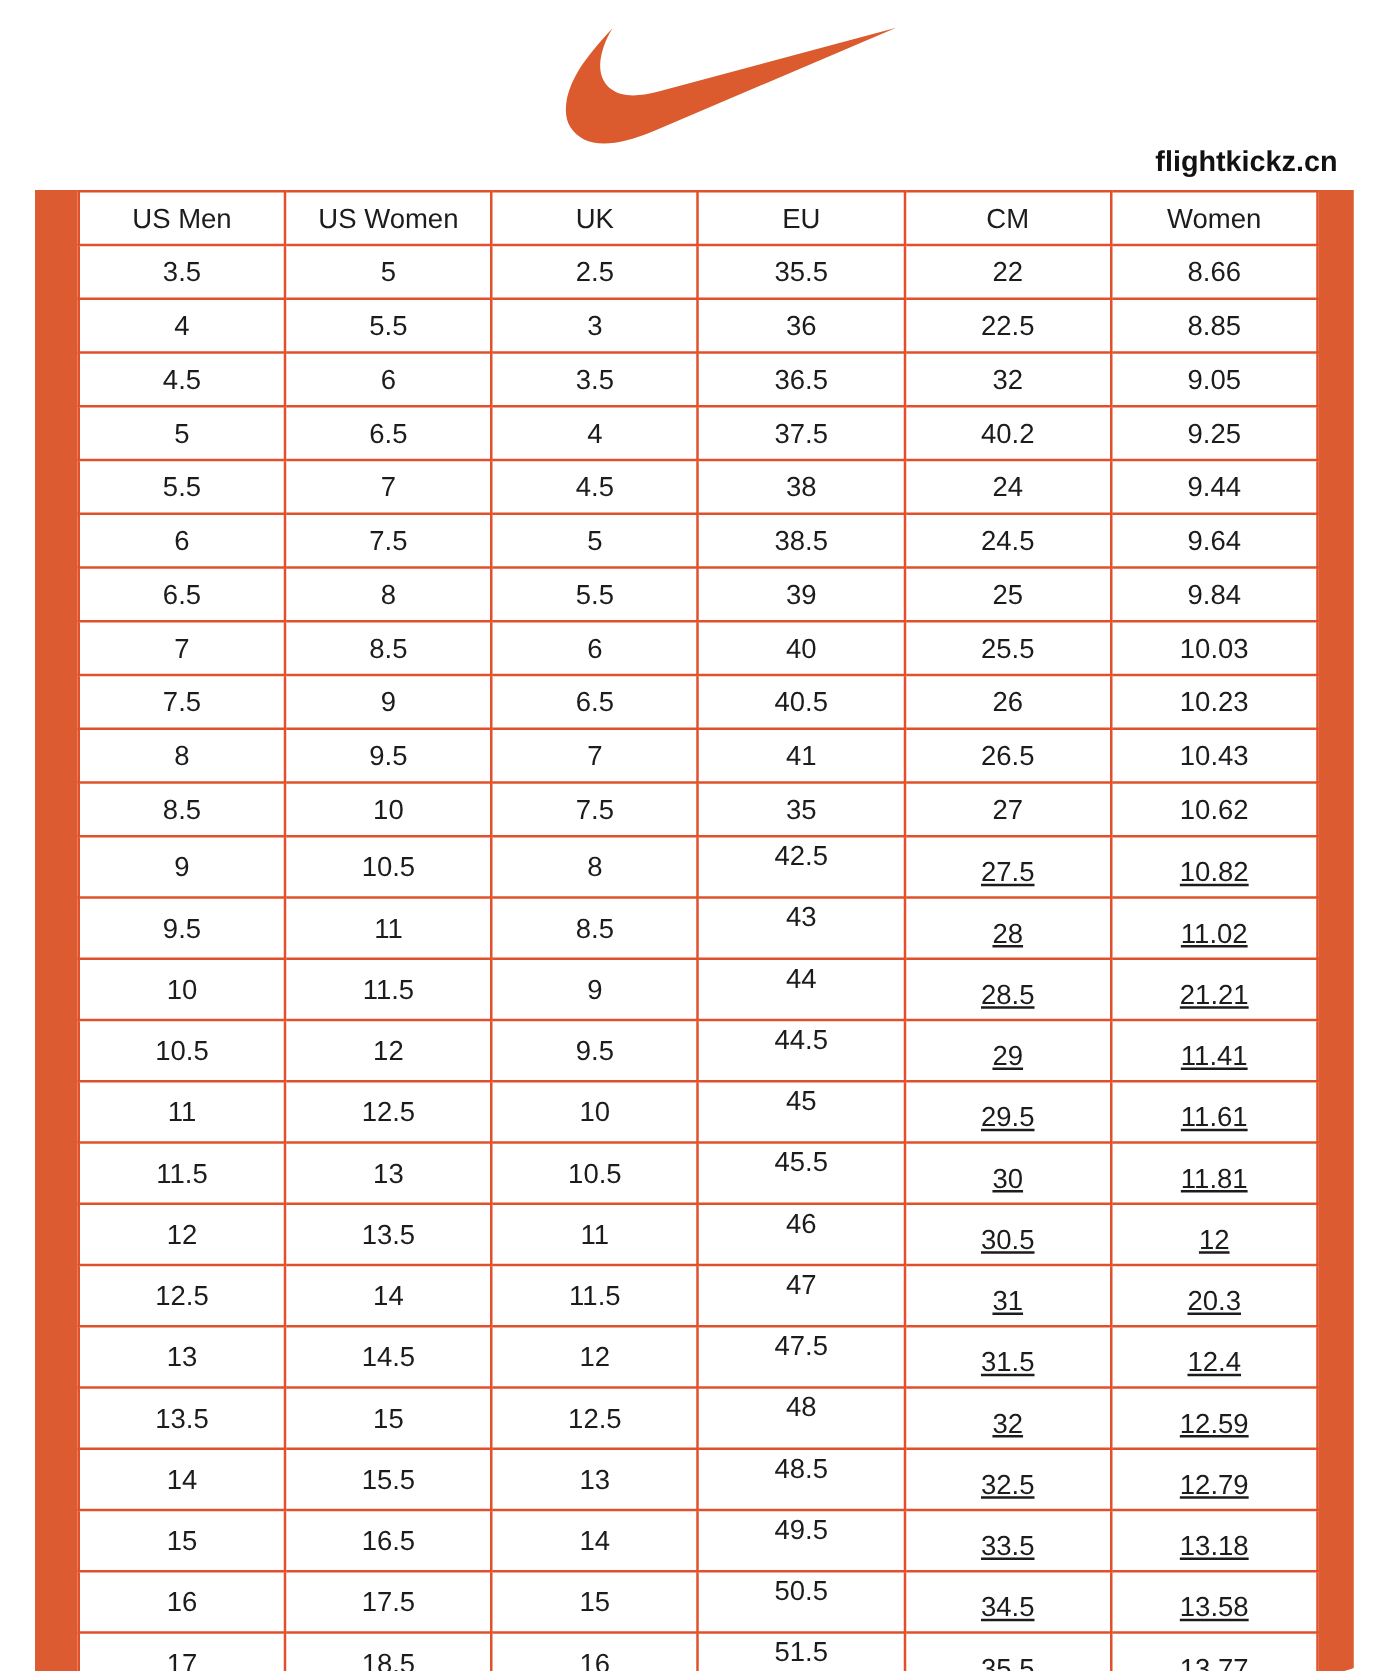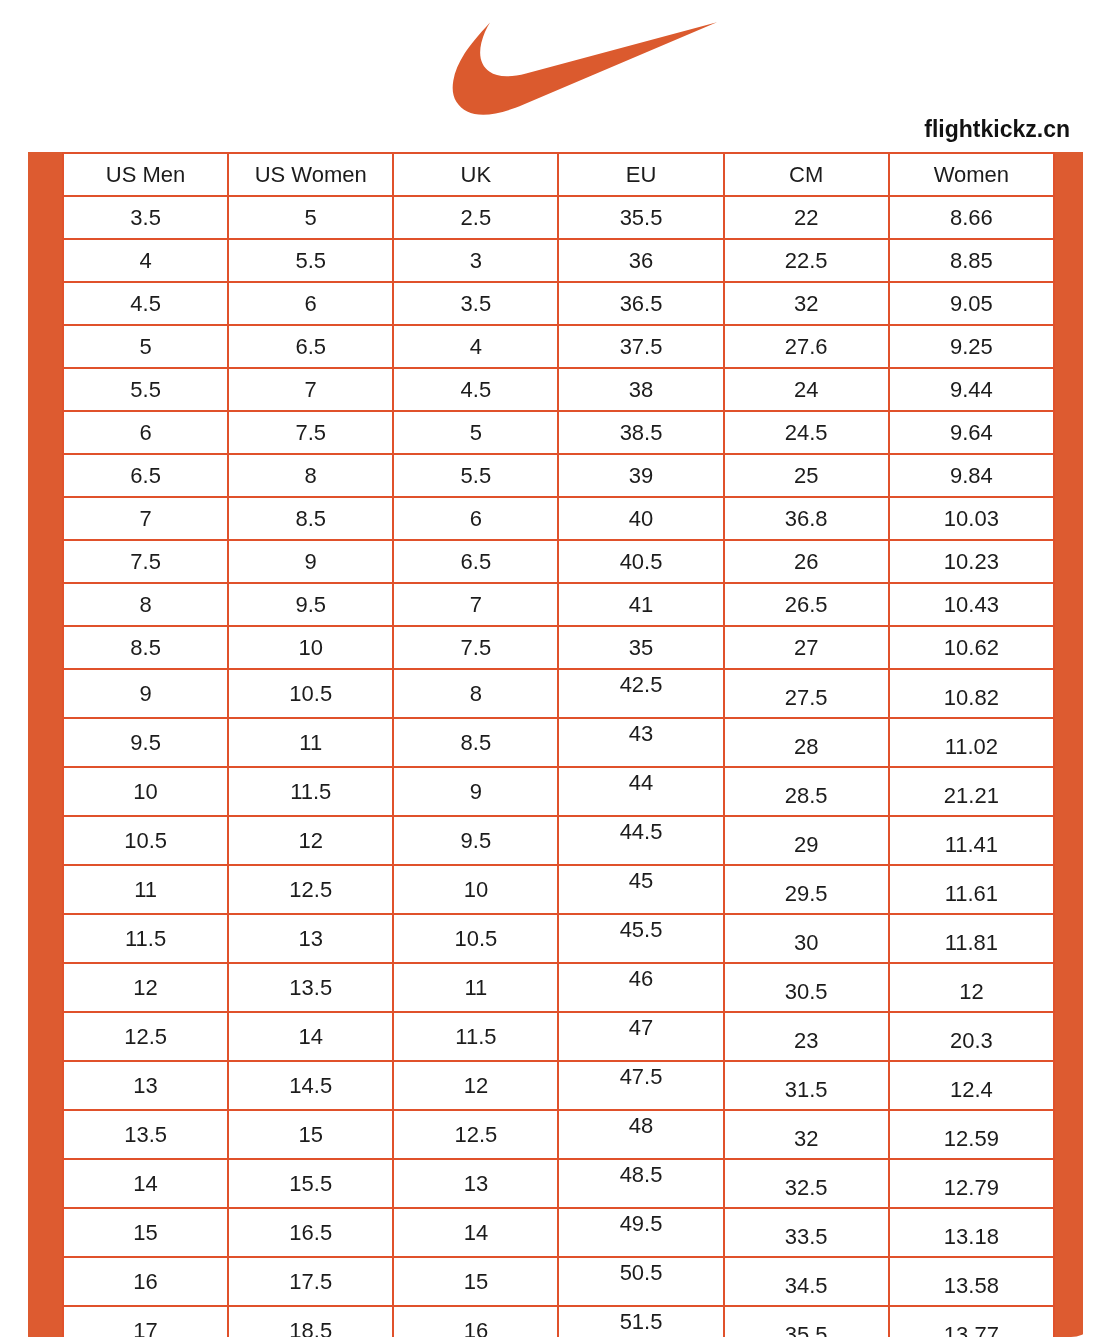--- a/index.html
+++ b/index.html
@@ -55,21 +55,21 @@
     height: 41px;
     padding: 0;
     text-align: center;
     vertical-align: middle;
     font-size: 22px;
     font-weight: 400;
     background: #ffffff;
     color: var(--text);
   }
   .size-table td.raise { vertical-align: top; padding-top: 2px; }
-  .size-table td.lower { vertical-align: bottom; padding-bottom: 6px; }
+  .size-table td.lower { vertical-align: bottom; padding-bottom: 6px; text-decoration: underline; }
 </style>
 </head>
 <body>
 
 <div class="page">
 
   <div class="logo">
     <svg viewBox="0.4 7.6 23.6 8.9" preserveAspectRatio="xMidYMid meet" xmlns="http://www.w3.org/2000/svg">
       <path fill="var(--logo)" d="M24 7.8L6.442 15.276c-1.456.616-2.679.925-3.668.925-1.12 0-1.933-.392-2.437-1.177-.317-.504-.41-1.143-.28-1.918.13-.775.476-1.6 1.036-2.478.467-.71 1.232-1.643 2.297-2.8a6.122 6.122 0 0 0-.784 1.848c-.28 1.195-.028 2.072.756 2.632.373.27.886.406 1.54.406.522 0 1.11-.087 1.764-.261L24 7.8z"></path>
     </svg>
@@ -113,21 +113,21 @@
             <td>3.5</td>
             <td>36.5</td>
             <td>32</td>
             <td>9.05</td>
           </tr>
           <tr>
             <td>5</td>
             <td>6.5</td>
             <td>4</td>
             <td>37.5</td>
-            <td>27.6</td>
+            <td>40.2</td>
             <td>9.25</td>
           </tr>
           <tr>
             <td>5.5</td>
             <td>7</td>
             <td>4.5</td>
             <td>38</td>
             <td>24</td>
             <td>9.44</td>
           </tr>
@@ -145,21 +145,21 @@
             <td>5.5</td>
             <td>39</td>
             <td>25</td>
             <td>9.84</td>
           </tr>
           <tr>
             <td>7</td>
             <td>8.5</td>
             <td>6</td>
             <td>40</td>
-            <td>36.8</td>
+            <td>25.5</td>
             <td>10.03</td>
           </tr>
           <tr>
             <td>7.5</td>
             <td>9</td>
             <td>6.5</td>
             <td>40.5</td>
             <td>26</td>
             <td>10.23</td>
           </tr>
@@ -233,21 +233,21 @@
             <td>11</td>
             <td class="raise">46</td>
             <td class="lower">30.5</td>
             <td class="lower">12</td>
           </tr>
           <tr>
             <td>12.5</td>
             <td>14</td>
             <td>11.5</td>
             <td class="raise">47</td>
-            <td class="lower">23</td>
+            <td class="lower">31</td>
             <td class="lower">20.3</td>
           </tr>
           <tr>
             <td>13</td>
             <td>14.5</td>
             <td>12</td>
             <td class="raise">47.5</td>
             <td class="lower">31.5</td>
             <td class="lower">12.4</td>
           </tr>

